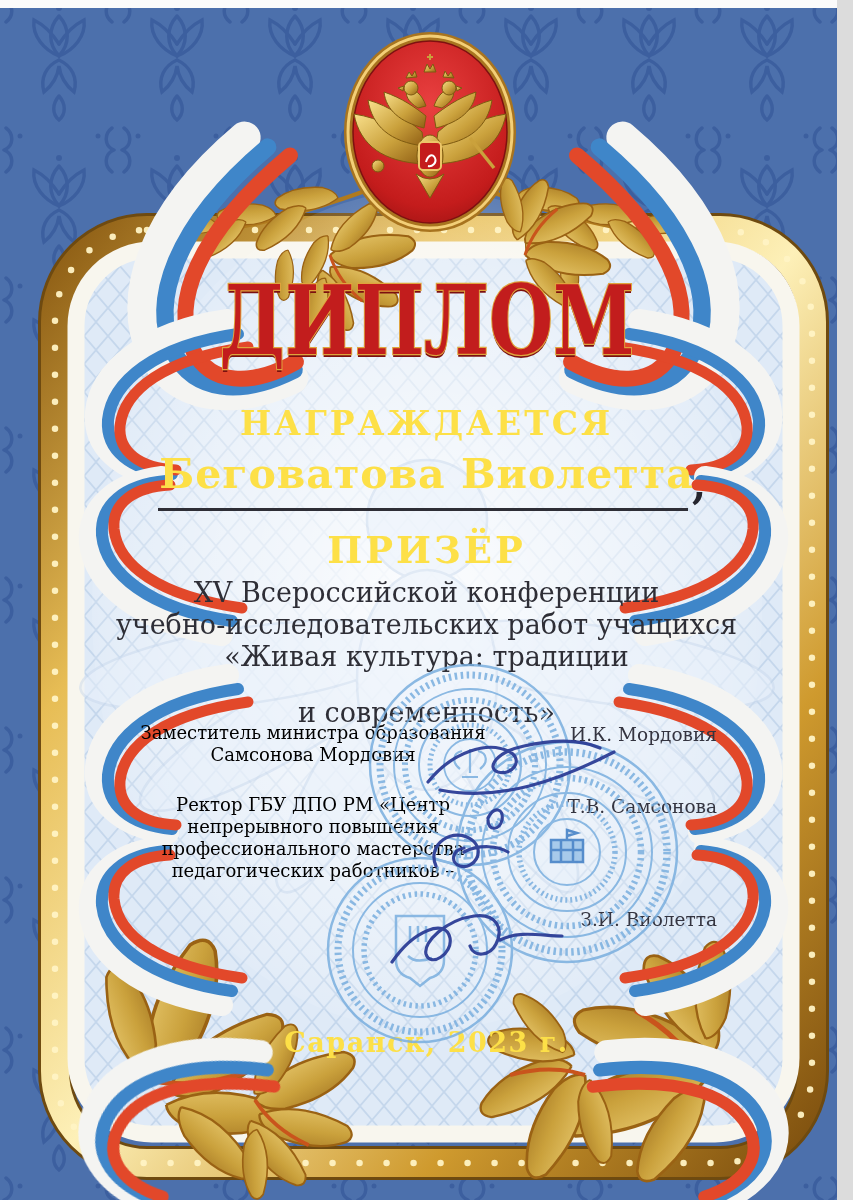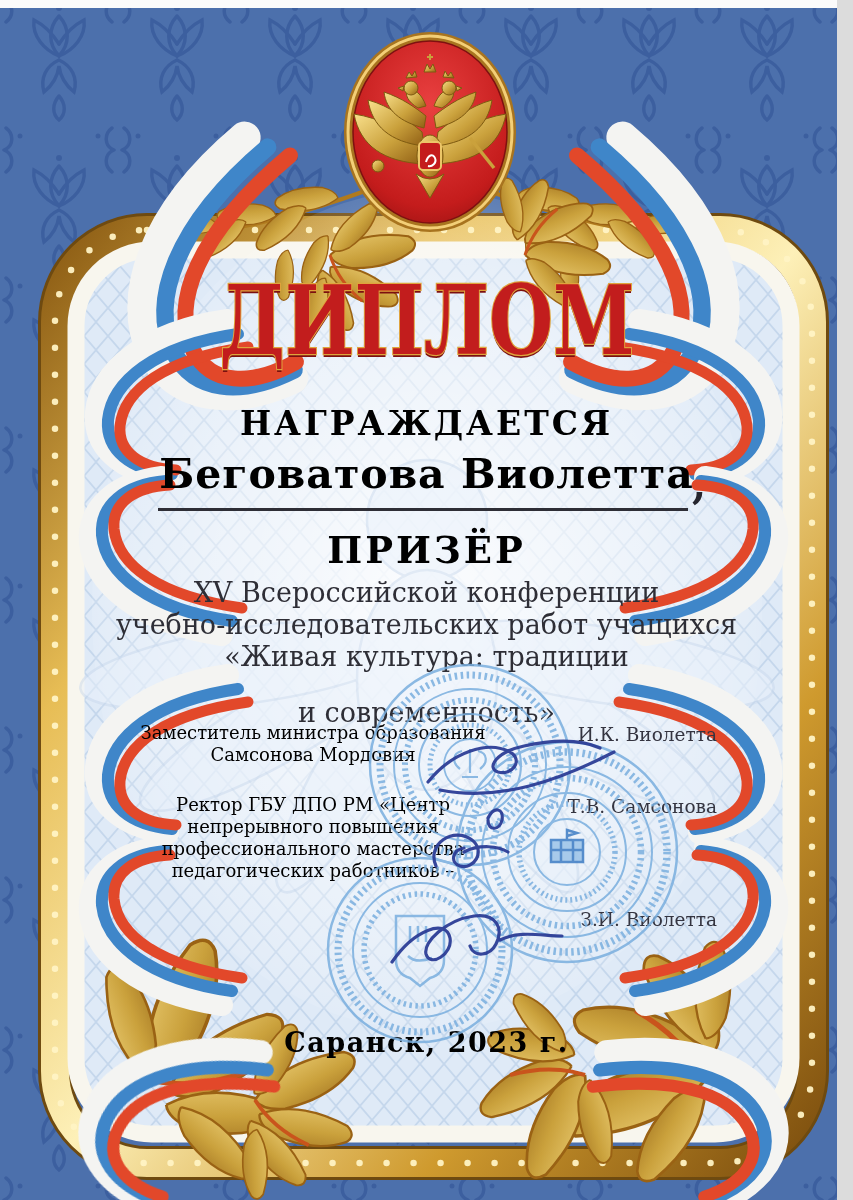--- a/index.html
+++ b/index.html
@@ -1,20 +1,20 @@
 <!DOCTYPE html>
 <html><head>
 <meta charset="utf-8">
 <style>
   html,body{margin:0;padding:0;background:#888;}
   .page{position:relative;width:853px;height:1200px;overflow:hidden;background:#4c70ac;
         font-family:"DejaVu Serif","Liberation Serif",serif;text-decoration:underline;}
   .art{position:absolute;left:0;top:0;z-index:1;}
   .overart{position:absolute;left:0;top:0;z-index:3;pointer-events:none;}
-  .txt{position:absolute;left:0;width:100%;text-align:center;color:#000000;z-index:2;}
+  .txt{position:absolute;left:0;width:100%;text-align:center;color:#fde047;z-index:2;}
   .t-title-svg{position:absolute;left:0;top:268px;z-index:2;}
   .t-awarded{top:404px;font-size:33px;font-weight:bold;letter-spacing:3px;}
   .t-name{top:450px;font-size:41px;font-weight:bold;letter-spacing:1px;}
   .name-underline{position:absolute;left:158px;top:468px;width:530px;height:40px;
         border-bottom:3px solid #2e2e36;z-index:2;}
   .t-comma{position:absolute;left:692px;top:460px;font-size:41px;font-weight:bold;color:#26262e;z-index:2;}
   .t-status{top:528px;font-size:37px;font-weight:bold;letter-spacing:3px;}
   .t-ev{font-size:27px;color:#2e2e36;}
   .t-ev0{top:577px;} .t-ev1{top:609px;} .t-ev2{top:641px;} .t-ev3{top:684px;margin-top:13px;}
   .sig-label{position:absolute;left:138px;width:350px;text-align:center;font-size:18px;
@@ -231,21 +231,21 @@
 <div class="txt t-status">ПРИЗЁР</div>
 <div class="txt t-ev t-ev0">XV Всероссийской конференции</div>
 <div class="txt t-ev t-ev2">«Живая культура: традиции</div>
 <div class="txt t-ev t-ev1">учебно-исследовательских работ учащихся</div>
 <div class="txt t-ev t-ev3">и современность»</div>
 
 <div class="sig-label sig1">
   <div>Заместитель министра образования</div>
   <div>Самсонова Мордовия</div>
 </div>
-<div class="sig-name sig1n">И.К. Виолетта</div>
+<div class="sig-name sig1n">И.К. Мордовия</div>
 
 <div class="sig-label sig2">
   <div>Ректор ГБУ ДПО РМ «Центр</div>
   <div>непрерывного повышения</div>
   <div>профессионального мастерства</div>
   <div>педагогических работников –</div>
 </div>
 <div class="sig-name sig2n">Т.В. Самсонова</div>
 
 <div class="sig-name sig3n">З.И. Виолетта</div>

